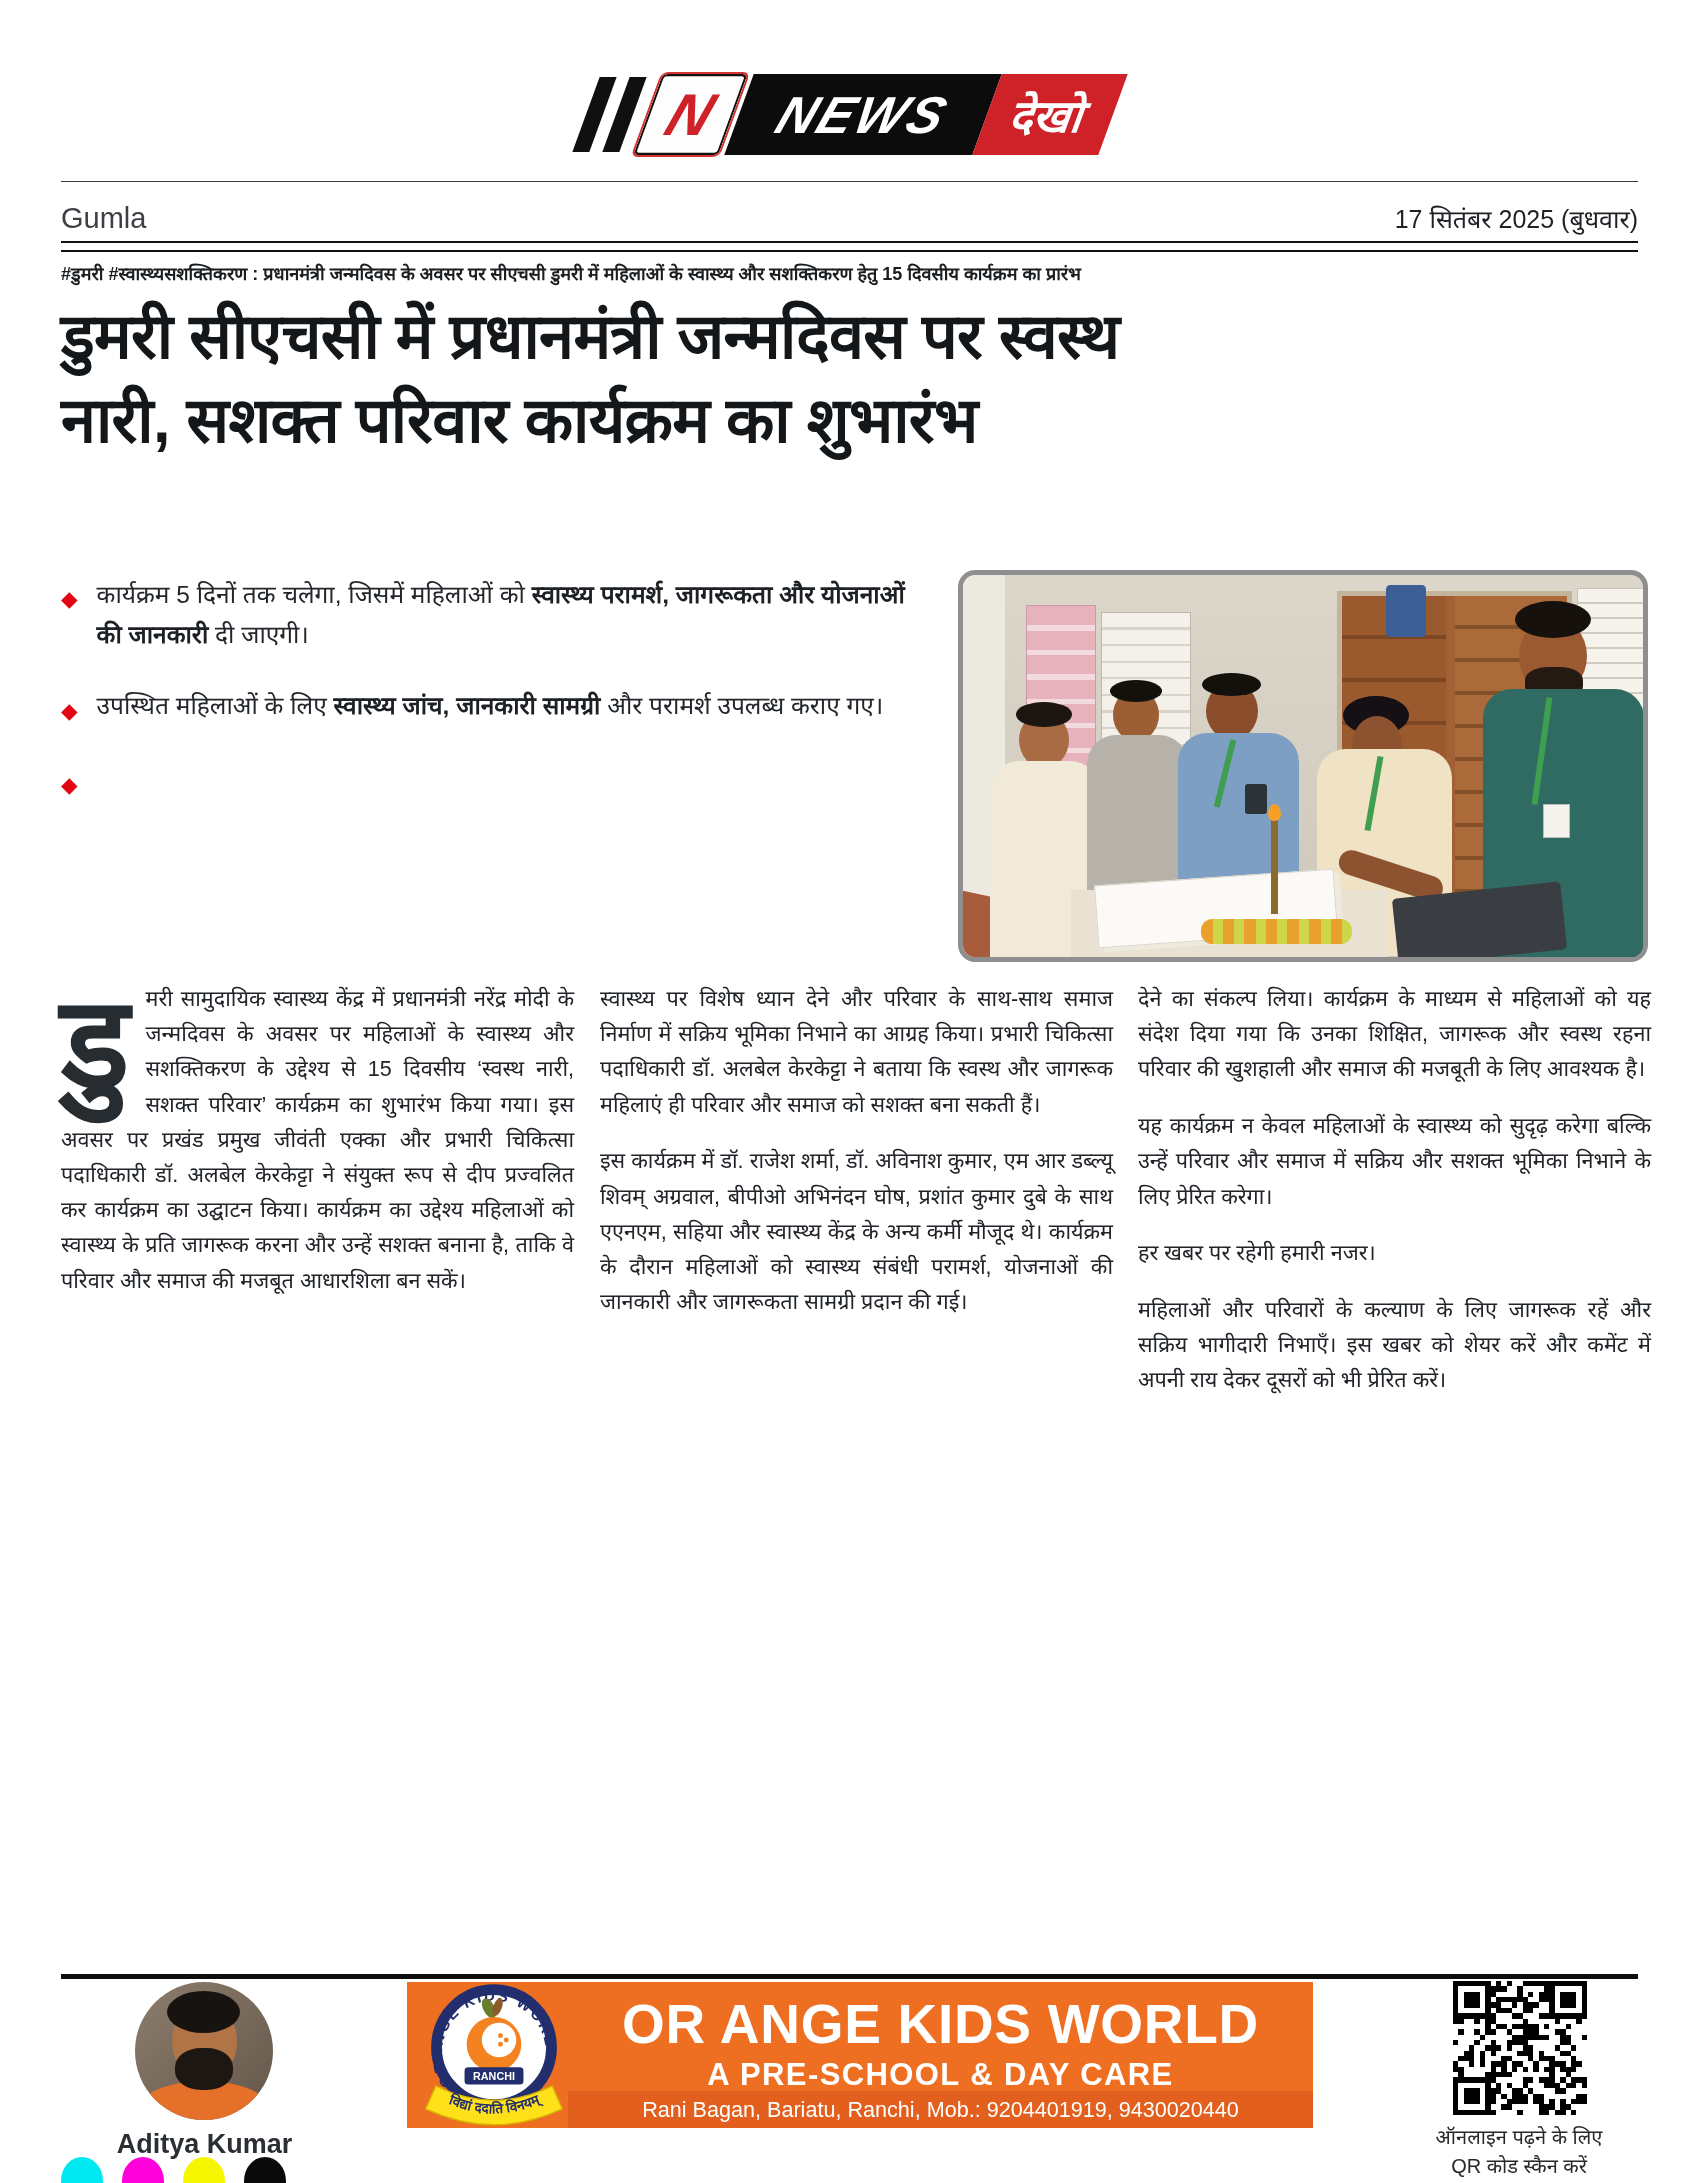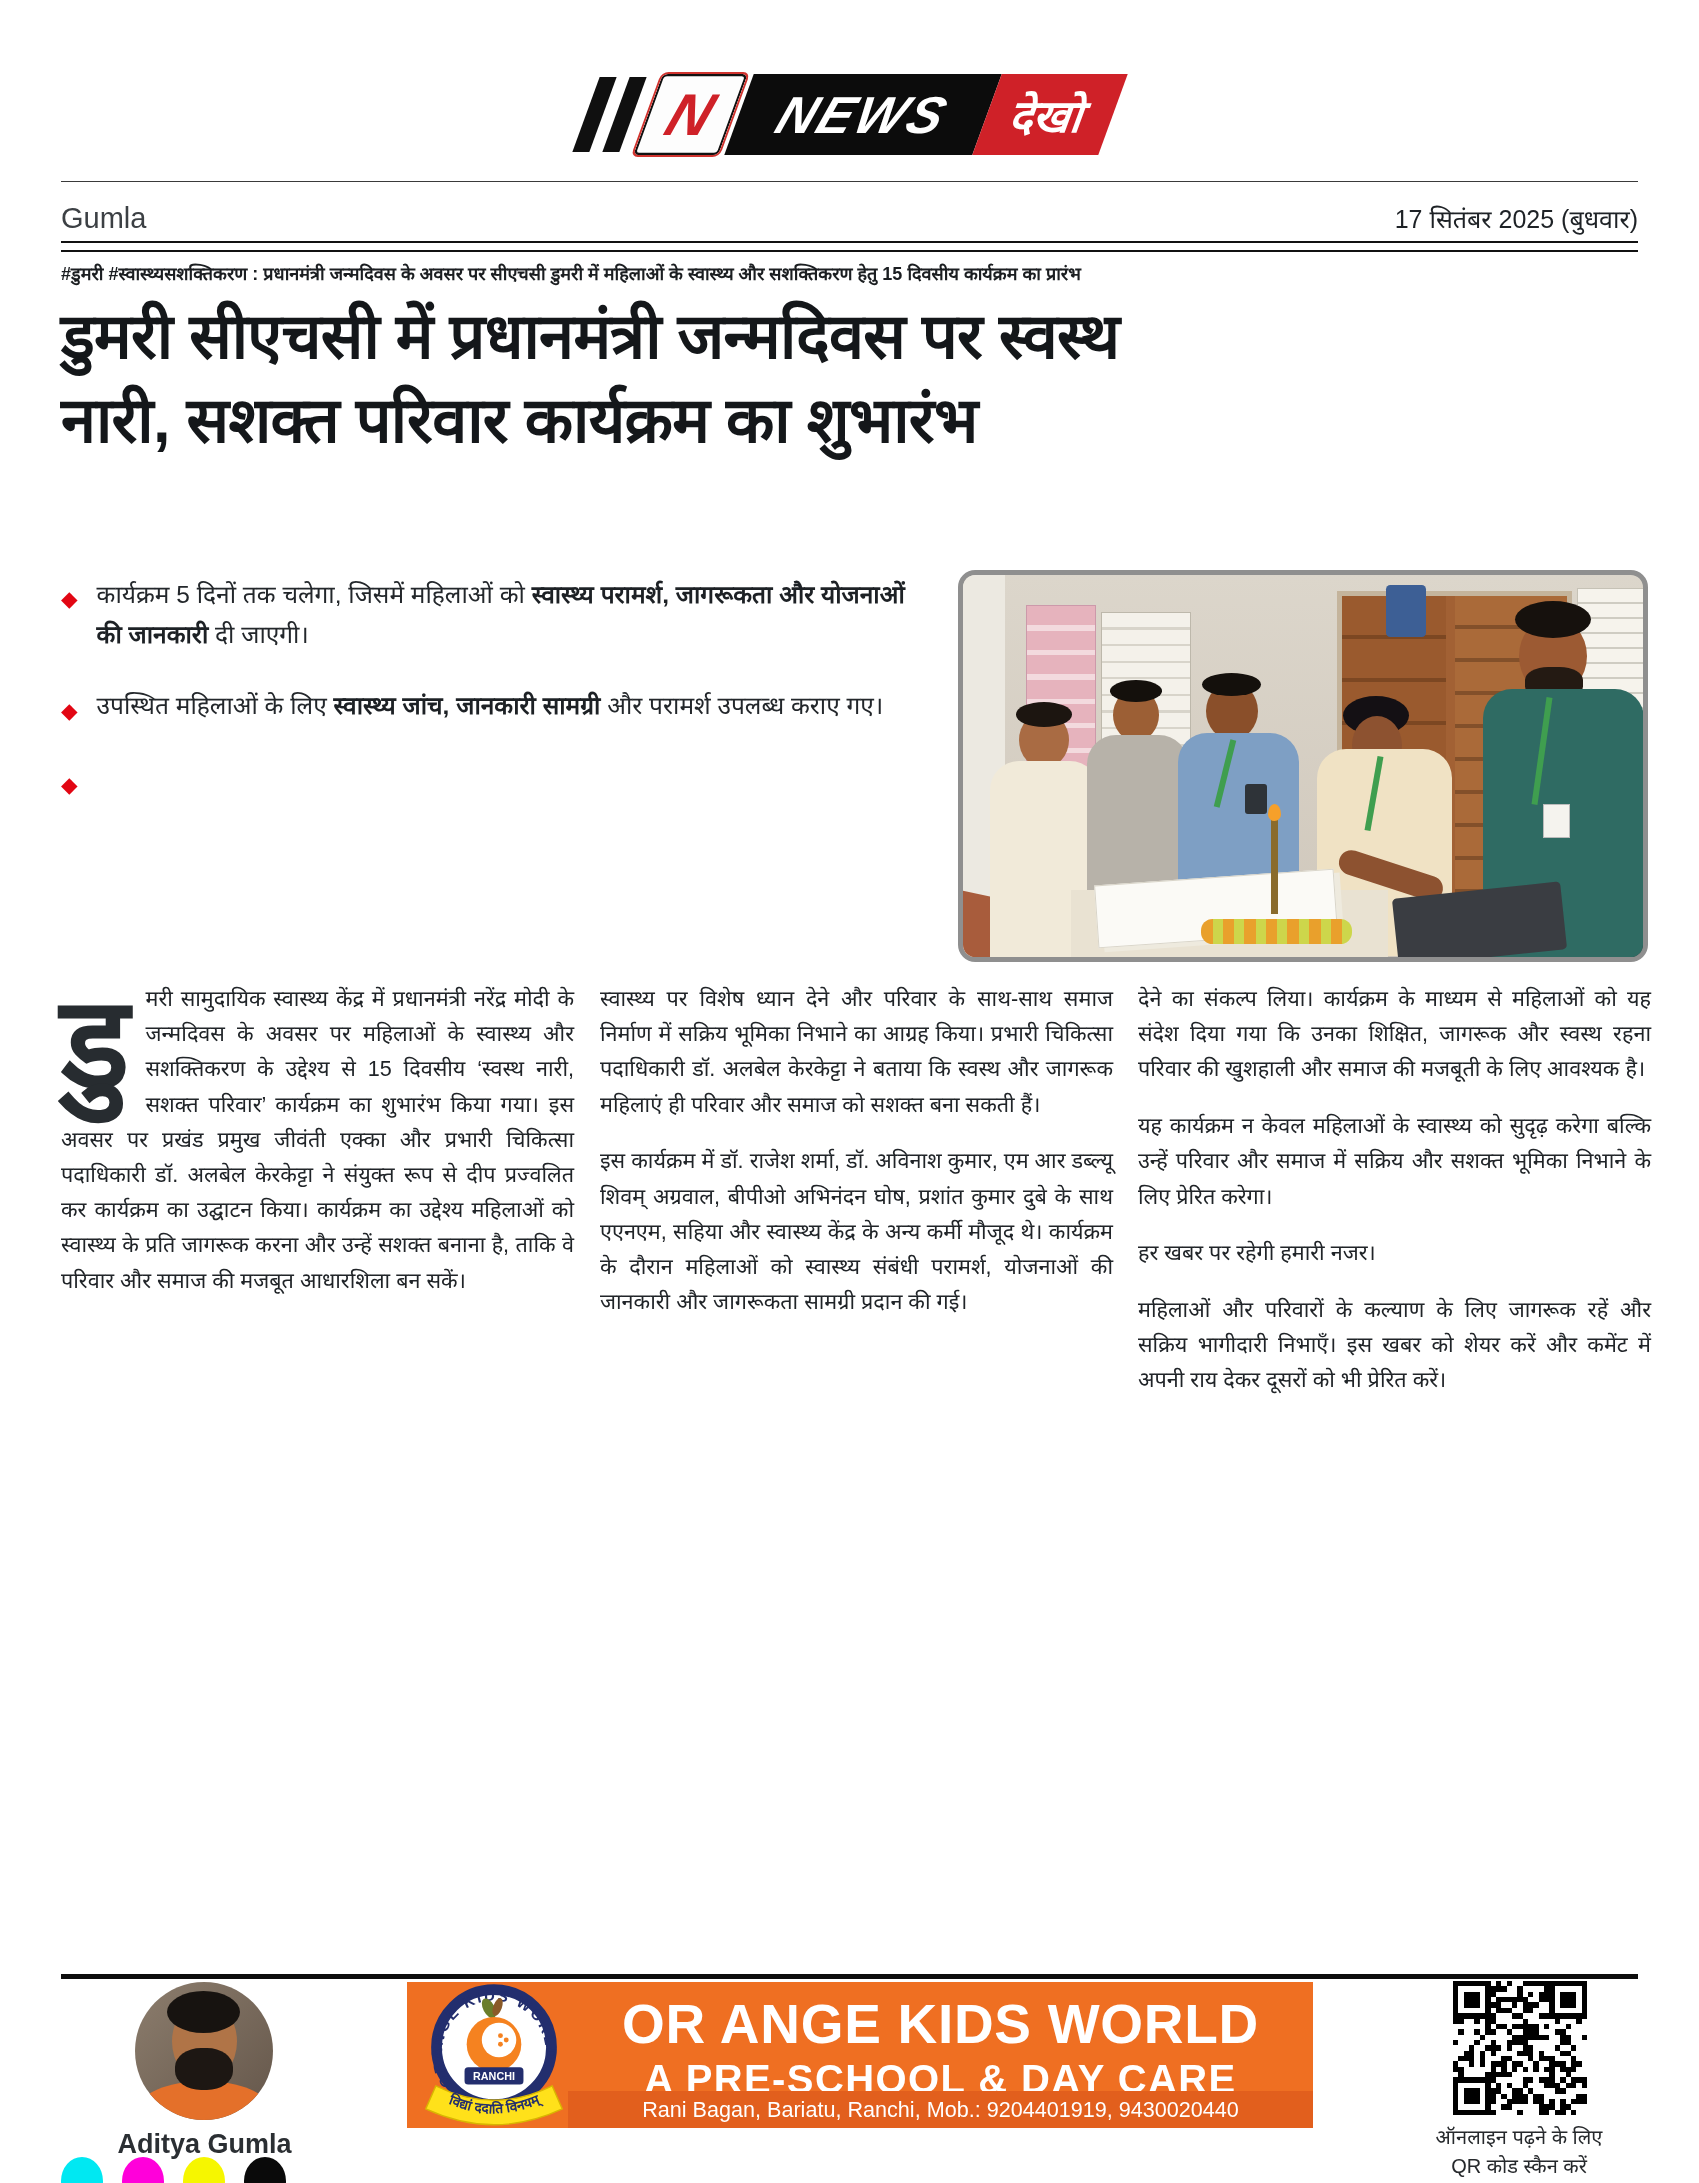--- a/index.html
+++ b/index.html
@@ -84,21 +84,21 @@
   .av-beard{position:absolute;left:40px;top:66px;width:58px;height:42px;border-radius:45%;background:#1d1713;}
   .av-shirt{position:absolute;left:2.9px;top:99px;width:132px;height:58px;border-radius:50% 50% 0 0;background:#e4702a;}
   .author{left:75px;top:2129px;width:259px;text-align:center;font-size:27px;font-weight:700;color:#2b2f33;}
   .cmyk{left:61px;top:2157px;display:flex;gap:19px;}
   .cmyk span{width:42px;height:48px;border-radius:50%;display:block;}
 
   .ad{left:407px;top:1982px;width:906px;height:146px;background:#ef6f22;display:flex;align-items:center;}
   .ad-badge{flex:0 0 auto;margin-left:13px;}
   .ad-text{flex:1;text-align:center;color:#fff;position:relative;height:100%;}
   .ad-title{font-size:55px;font-weight:800;letter-spacing:0.7px;margin-top:10px;}
-  .ad-sub{font-size:40px;font-weight:800;letter-spacing:1.4px;margin-top:1px;}
+  .ad-sub{font-size:31px;font-weight:800;letter-spacing:1.4px;margin-top:1px;}
   .ad-addr{position:absolute;left:0;right:0;bottom:0;height:37px;line-height:37px;font-size:21.6px;background:#e25f1d;}
 
   .qr{left:1451px;top:1979px;width:134px;height:134px;background:#fff;display:grid;
       grid-template-columns:repeat(25,1fr);grid-template-rows:repeat(25,1fr);border:2.9px solid #fff;}
   .qr div{background:#fff;} .qr div.k{background:#000;}
   .qr-caption{left:1386px;top:2123px;width:266px;text-align:center;font-size:20px;color:#26292c;line-height:1.45;}
 </style>
 </head>
 <body>
 
@@ -209,21 +209,21 @@
 </div>
 
 <div class="abs rule-footer"></div>
 
 <div class="abs avatar">
   <div class="av-shirt"></div>
   <div class="av-head"></div>
   <div class="av-hair"></div>
   <div class="av-beard"></div>
 </div>
-<div class="abs author">Aditya Gumla</div>
+<div class="abs author">Aditya Kumar</div>
 
 <div class="abs cmyk">
   <span style="background:#00e8f2;"></span>
   <span style="background:#ff00da;"></span>
   <span style="background:#f6f600;"></span>
   <span style="background:#0a0a0a;"></span>
 </div>
 
 <div class="abs ad">
   <div class="ad-badge">

